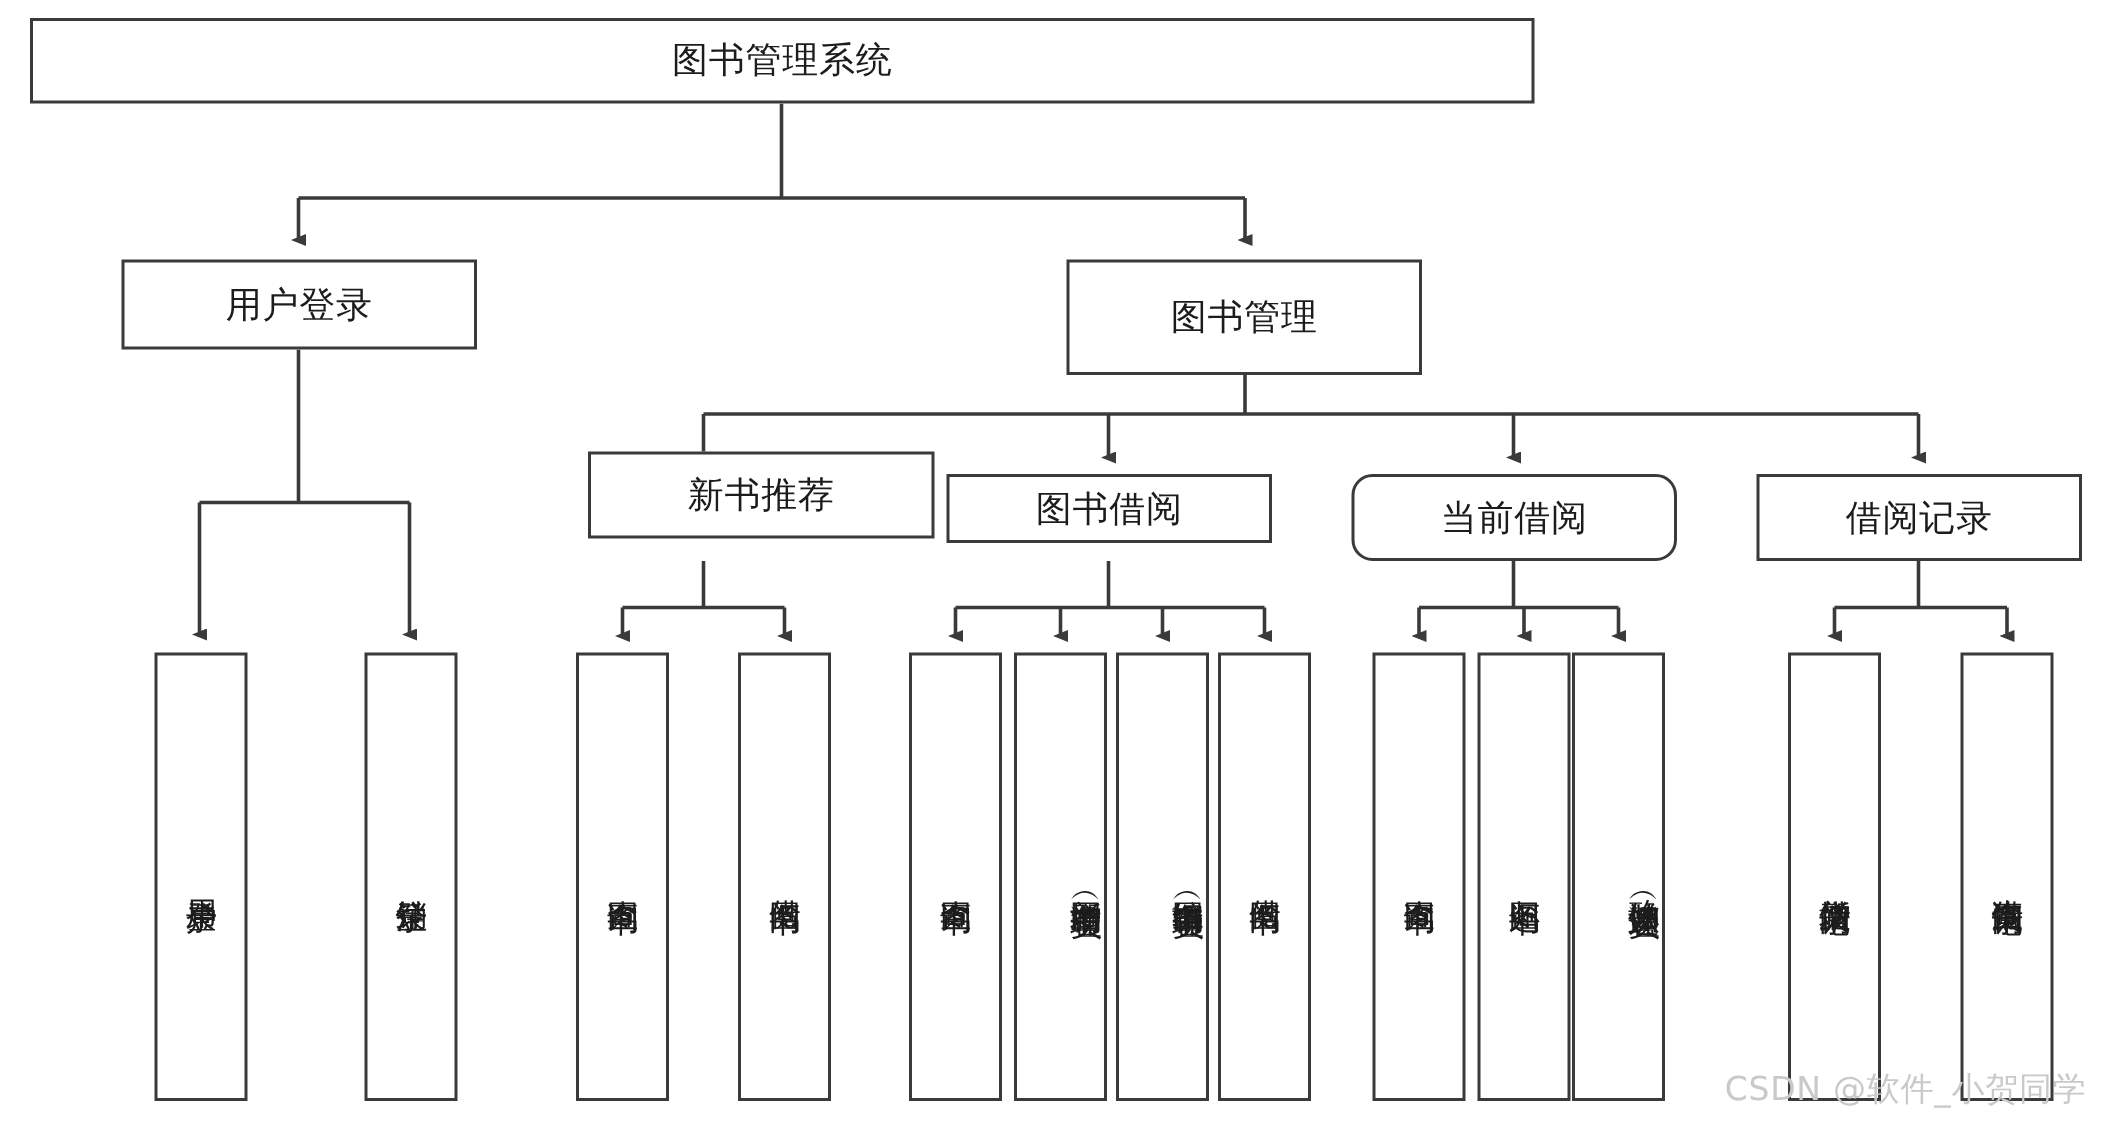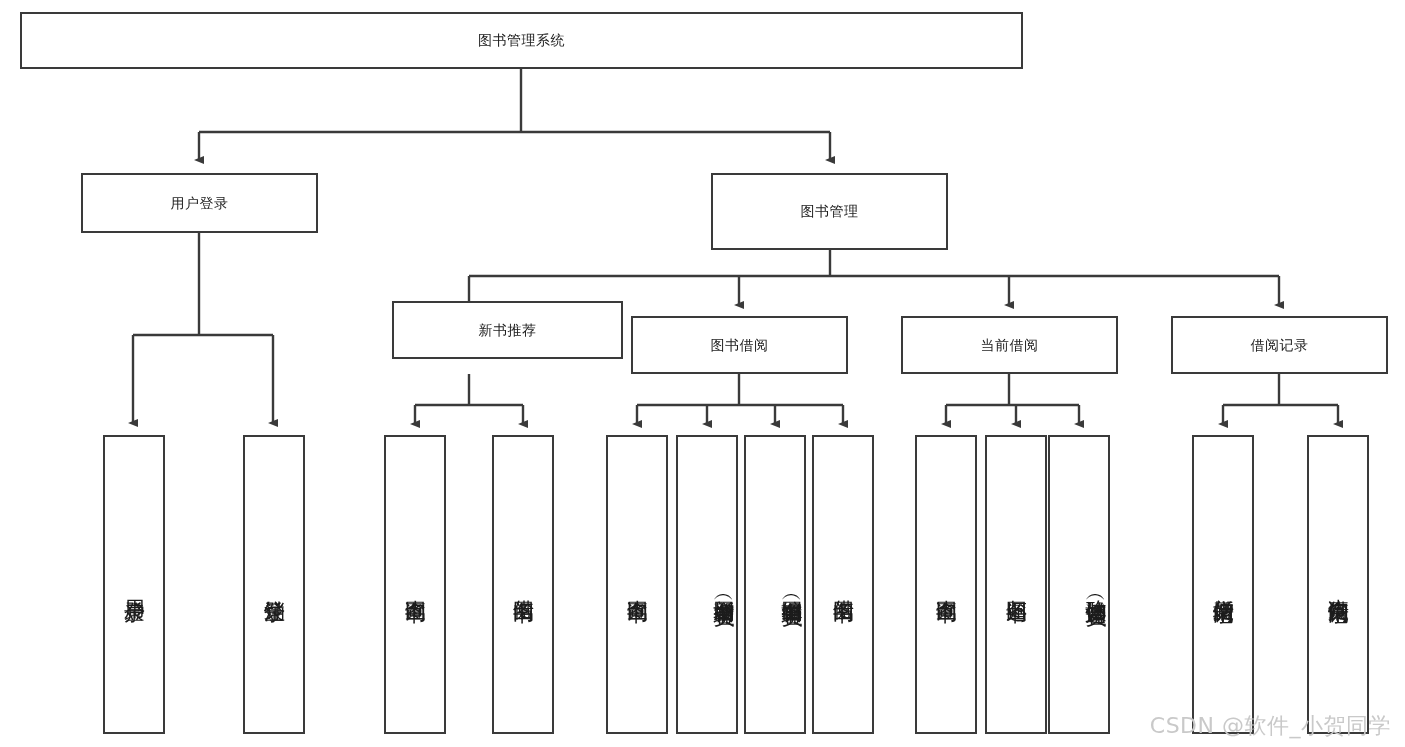--- a/index.html
+++ b/index.html
@@ -22,21 +22,21 @@
     box-sizing: border-box;
     border: 2px solid #3a3a3a;
     background: #ffffff;
     display: flex;
     align-items: center;
     justify-content: center;
     color: #1c1c1c;
     line-height: 1.18;
   }
   .node.horiz {
-    font-size: 14px;
+    font-size: 24px;
     letter-spacing: 0.5px;
   }
   .node.vert {
     writing-mode: vertical-rl;
     text-orientation: upright;
     font-size: 21px;
     align-items: flex-start;
     justify-content: center;
     padding-top: 6px;
     letter-spacing: 1px;
@@ -117,22 +117,22 @@
       <path d="M1338,405 L1338,424" marker-end="url(#arrow)"></path>
     </g>
   </svg>
 
   <div class="node horiz" style="left:20px; top:12px; width:1003px; height:57px;">图书管理系统</div>
 
   <div class="node horiz" style="left:81px; top:173px; width:237px; height:60px;">用户登录</div>
   <div class="node horiz" style="left:711px; top:173px; width:237px; height:77px;">图书管理</div>
 
   <div class="node horiz" style="left:361px; top:301px; width:231px; height:58px;margin-left:31px;">新书推荐</div>
-  <div class="node horiz" style="left:631px; top:316px; width:217px; height:58px;">图书借阅</div>
-  <div class="node horiz" style="left:901px; top:316px; width:217px; height:58px;">当前借阅</div>
+  <div class="node horiz" style="left:631px; top:316px; width:217px; height:46px;">图书借阅</div>
+  <div class="node horiz" style="left:901px; top:316px; width:217px; height:58px;border-radius:14px;">当前借阅</div>
   <div class="node horiz" style="left:1171px; top:316px; width:217px; height:58px;text-align:right;">借阅记录</div>
 
   <div class="node vert tall" style="left:103px; top:435px; width:62px; height:299px;">用户登录</div>
   <div class="node vert tall" style="left:243px; top:435px; width:62px; height:299px;">注销登录</div>
 
   <div class="node vert tall" style="left:384px; top:435px; width:62px; height:299px;">查询图书</div>
   <div class="node vert tall" style="left:492px; top:435px; width:62px; height:299px;">借阅图书</div>
 
   <div class="node vert tall" style="left:606px; top:435px; width:62px; height:299px;">查询图书</div>
   <div class="node vert" style="left:676px; top:435px; width:62px; height:299px;">新增图书（管理员）</div>

